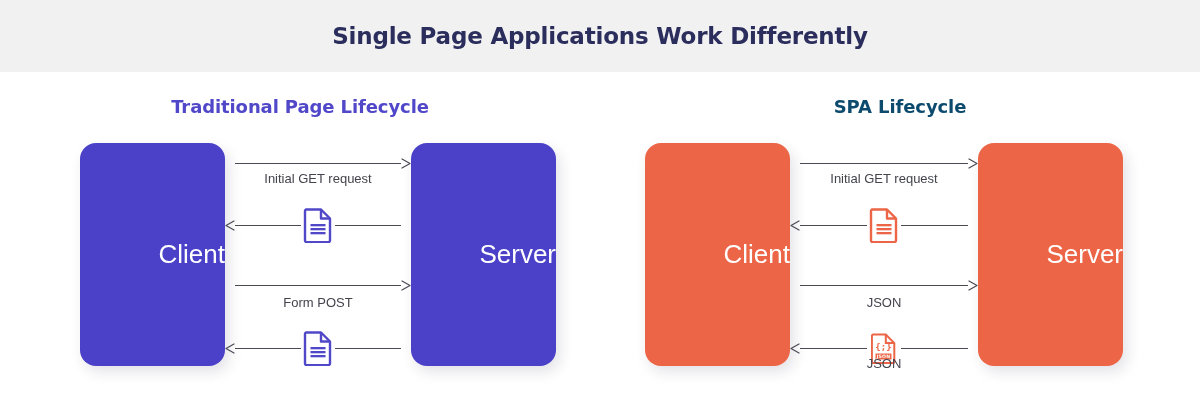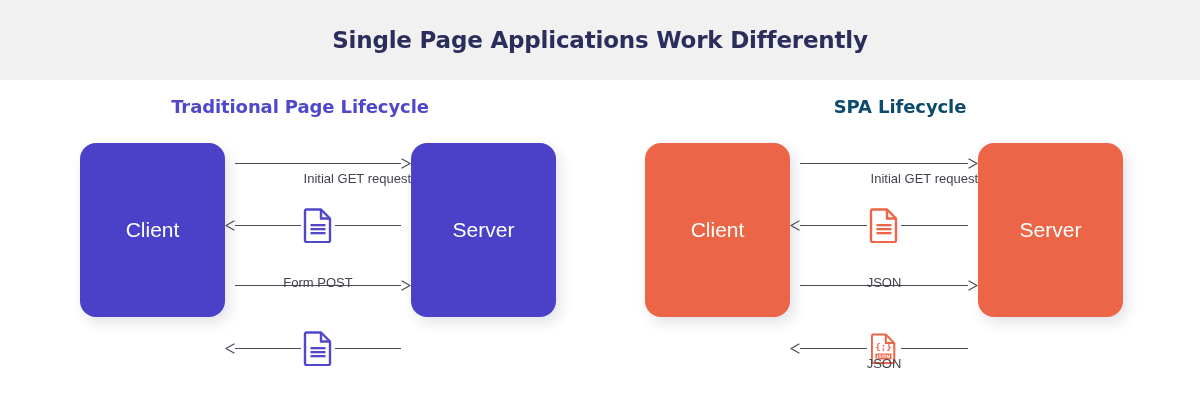--- a/index.html
+++ b/index.html
@@ -6,21 +6,21 @@
   body{
     width:1200px;height:400px;
     background:#ffffff;
     font-family:"Liberation Sans",sans-serif;
     overflow:hidden;
     position:relative;
   }
 
   
   .header-band{
-    position:absolute;left:0;top:0;width:1200px;height:80px;
+    position:absolute;left:0;top:0;width:1200px;height:72px;
     background:#f1f1f1;
     display:flex;align-items:center;justify-content:center;
   }
   .page-title{
     font-size:23px;font-weight:bold;color:#2b2e5c;
     letter-spacing:-0.2px;
     font-family:"DejaVu Sans",sans-serif;
   }
 
   
@@ -37,24 +37,24 @@
     font-size:18px;font-weight:bold;
     font-family:"DejaVu Sans",sans-serif;
     letter-spacing:-0.1px;
   }
   .heading-traditional{color:#5048c8;}
   .heading-spa{color:#0c4a6e;}
 
   
   .node-box{
     position:absolute;
-    width:145px;height:174px;
+    width:145px;height:223px;
     border-radius:16px;
-    display:flex;align-items:center;justify-content:center;
-    color:#ffffff;font-size:21px;
+    display:flex;align-items:center;justify-content:flex-end;
+    color:#ffffff;font-size:26px;
     box-shadow:4px 6px 14px rgba(40,40,80,.13);
   }
   .node-purple{background:#4a41c8;}
   .node-orange{background:#ec6546;}
 
   .box-l-client{left:80px;top:79px;}
   .box-l-server{left:411px;top:79px;}
   .box-r-client{left:45px;top:79px;}
   .box-r-server{left:378px;top:79px;}
 
@@ -89,25 +89,25 @@
   .flow-icon{
     position:absolute;left:50%;transform:translateX(-50%);
     width:34px;height:40px;
     background:#ffffff;
     display:flex;align-items:center;justify-content:center;
   }
   .flow-icon svg{display:block;}
 
   
   .row-1{top:20px;}
-  .row-1-label{top:28px;text-align:right;}
+  .row-1-label{top:28px;}
   .row-2{top:82px;}
   .row-2-icon{top:62px;}
   .row-3{top:142px;}
-  .row-3-label{top:132px;}
+  .row-3-label{top:152px;}
   .row-4{top:205px;}
   .row-4-icon{top:185px;}
   .row-4-label{top:213px;}
 </style>
 </head>
 <body>
 
 <div class="header-band">
   <div class="page-title">Single Page Applications Work Differently</div>
 </div>

